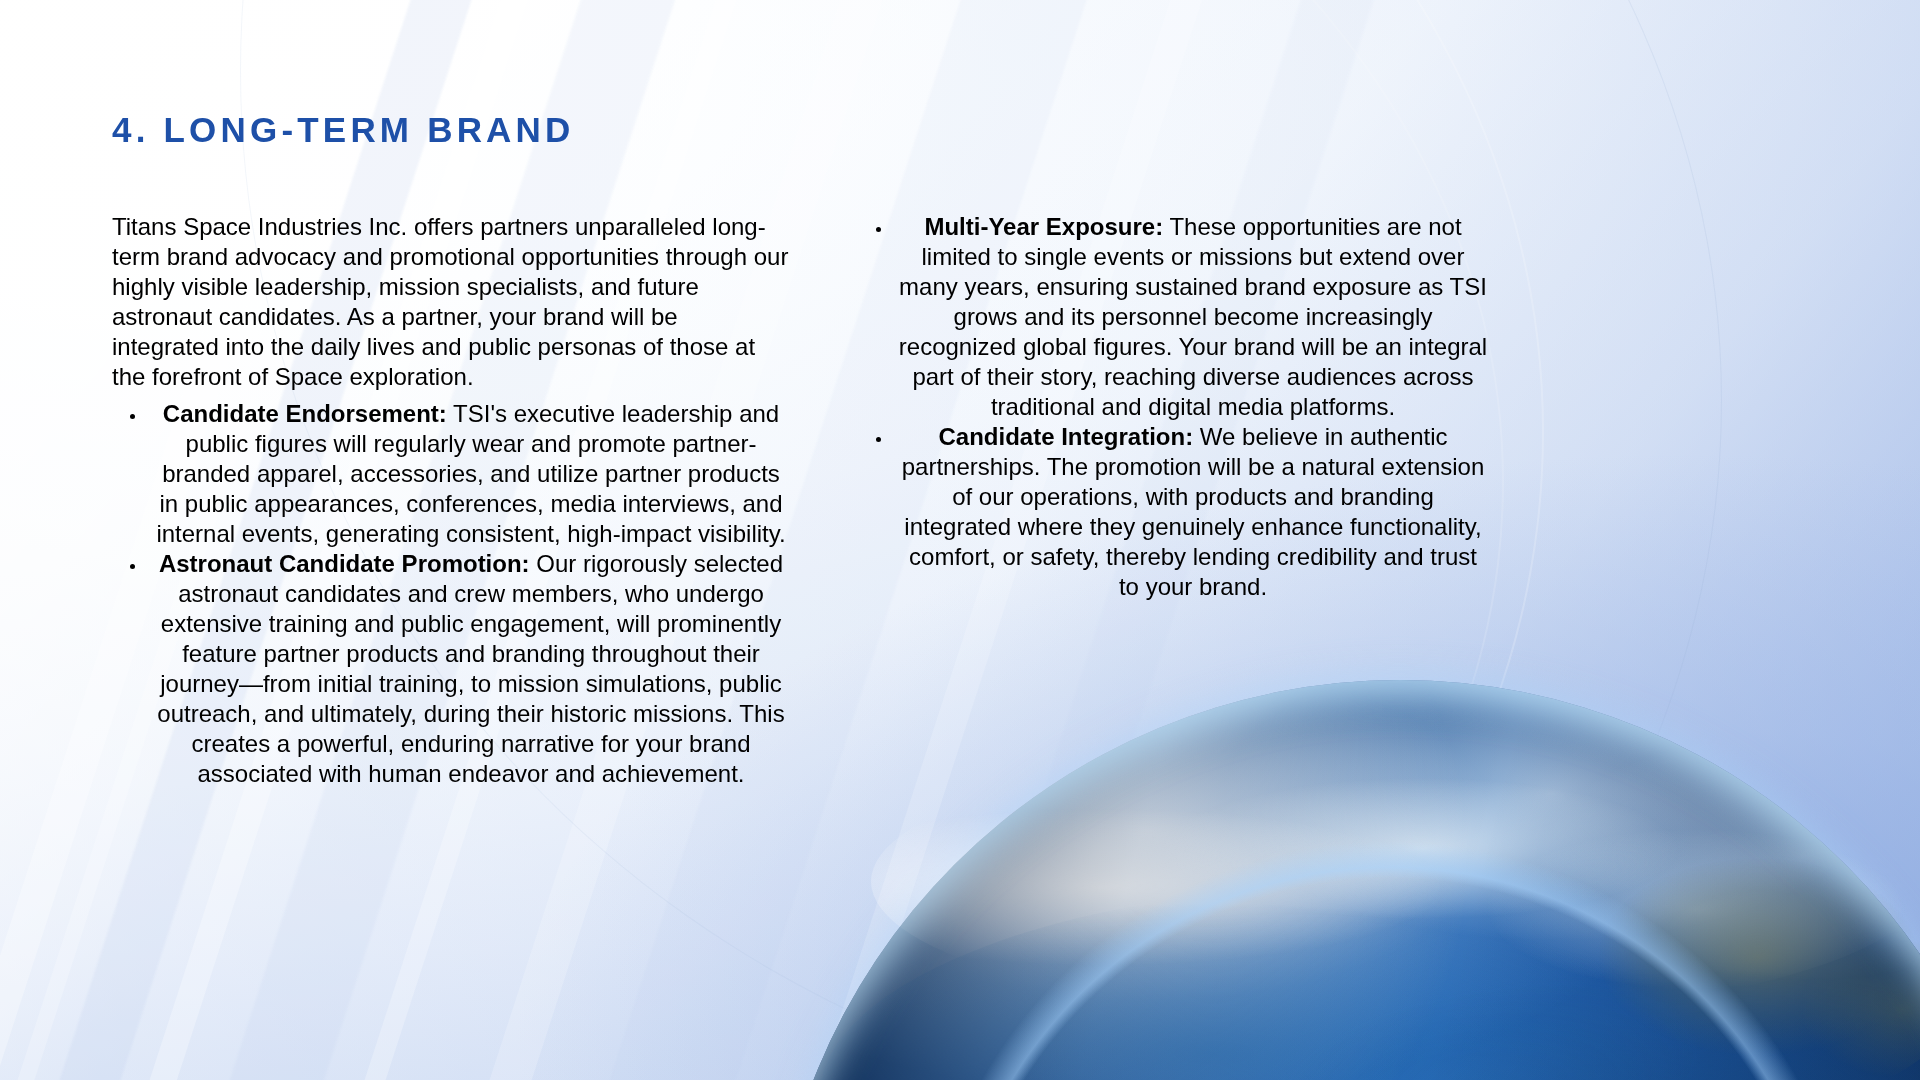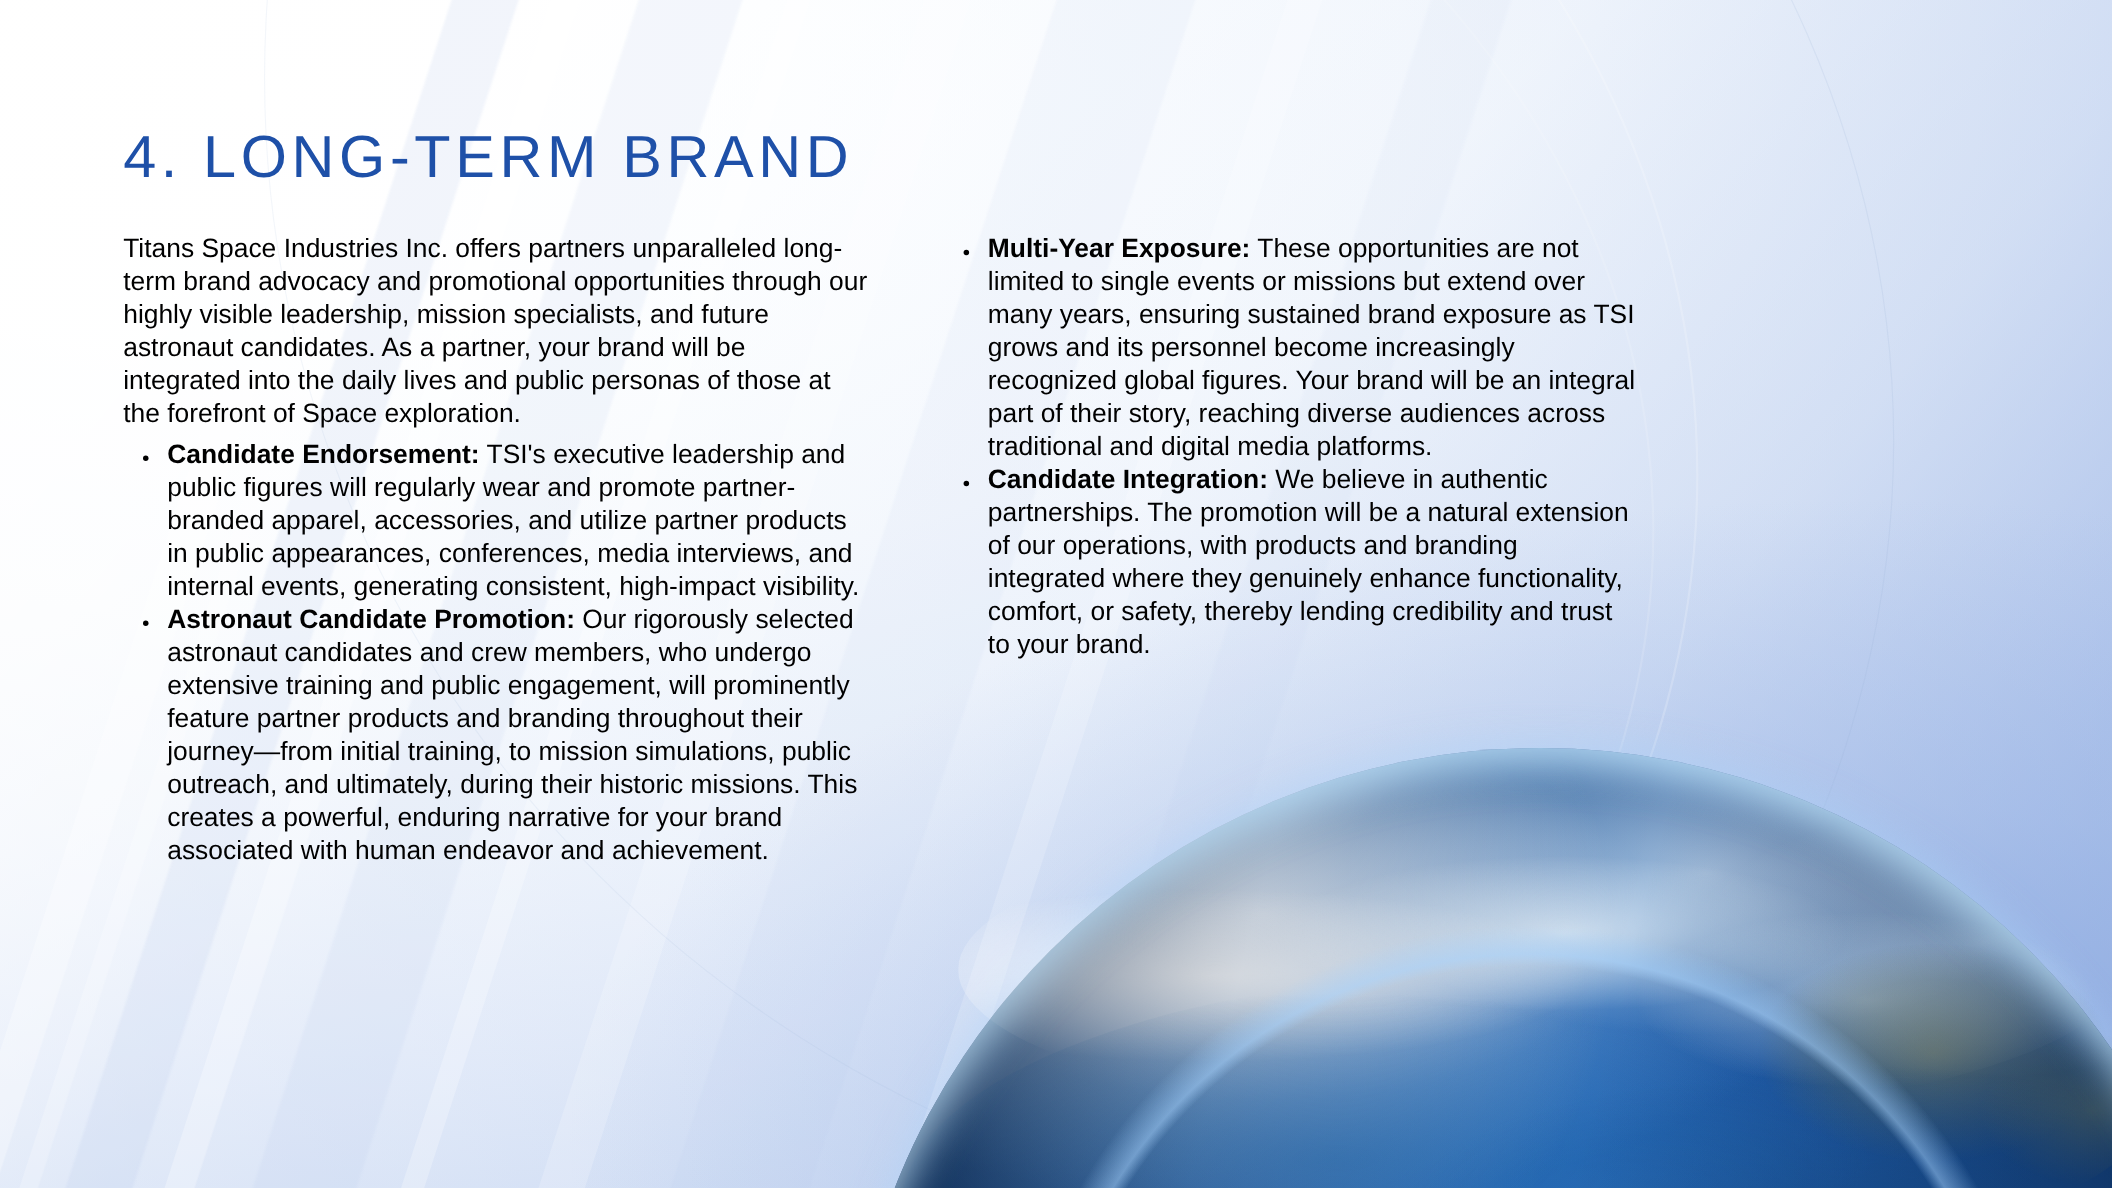--- a/index.html
+++ b/index.html
@@ -136,22 +136,22 @@
     position: absolute;
     inset: 0;
   }
 
   #page-title {
     position: absolute;
     left: 112px;
     top: 74px;
     width: 820px;
     color: #1e50a8;
-    font-size: 54px;
-    font-weight: normal;
+    font-size: 35px;
+    font-weight: bold;
     letter-spacing: 4.2px;
     line-height: 66px;
     text-transform: uppercase;
   }
   #page-title .tline { display: block; white-space: nowrap; }
 
   .col {
     position: absolute;
     color: #000000;
     font-size: 24px;
@@ -164,20 +164,21 @@
 
   ul.bullets {
     margin: 0;
     padding: 0 0 0 40px;
     list-style: none;
   }
   ul.bullets > li {
     position: relative;
     margin: 0 0 0 0;
     padding: 0 0 0 0;
+    text-align: center;
   }
   ul.bullets > li::before {
     content: "";
     position: absolute;
     left: -22px;
     top: 15px;
     width: 5px;
     height: 5px;
     border-radius: 50%;
     background: #000000;

